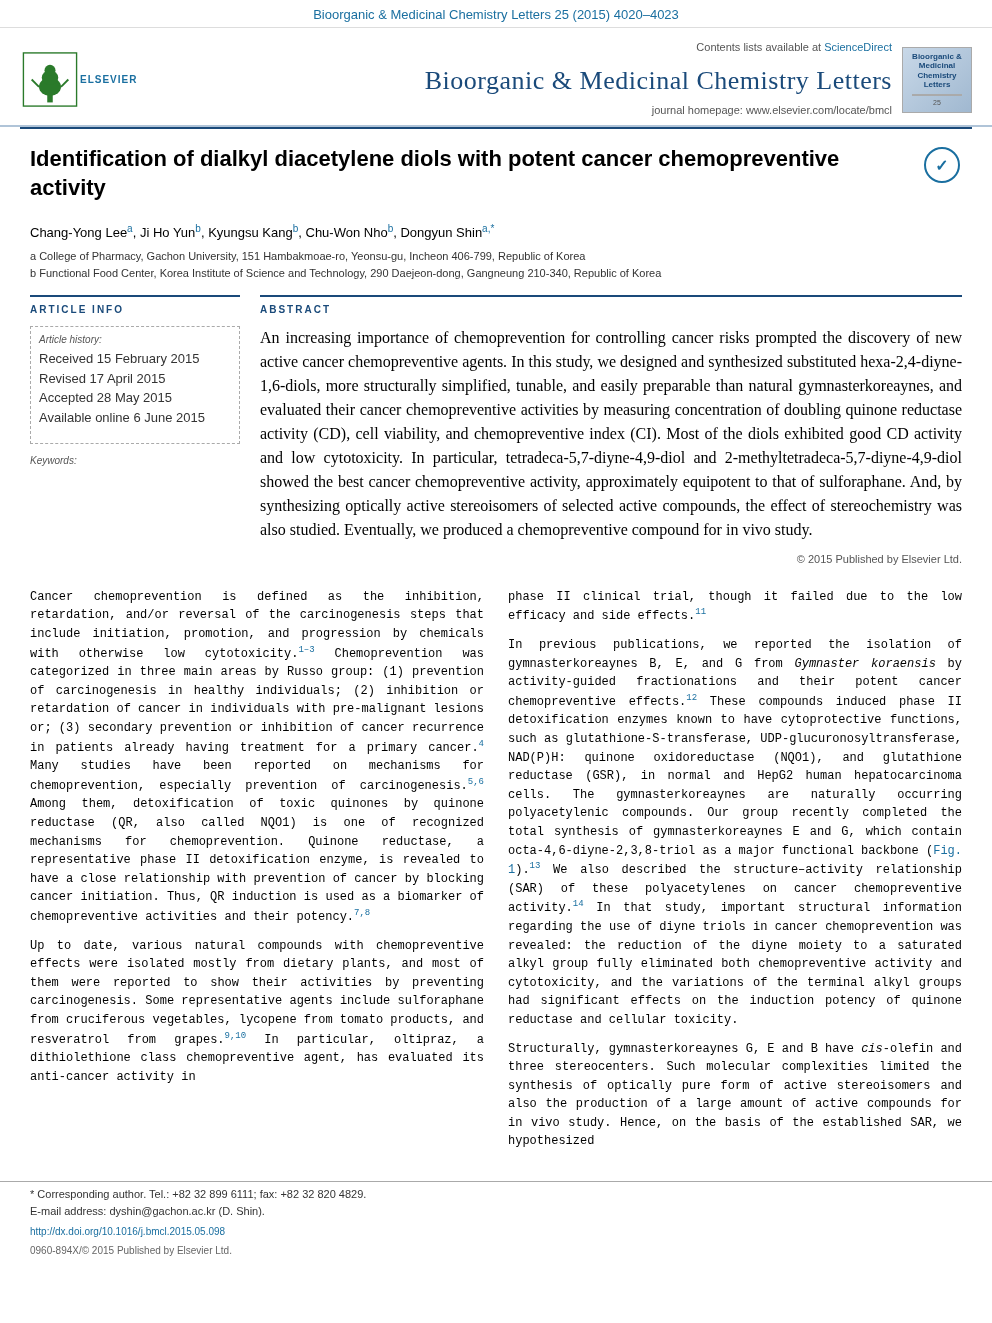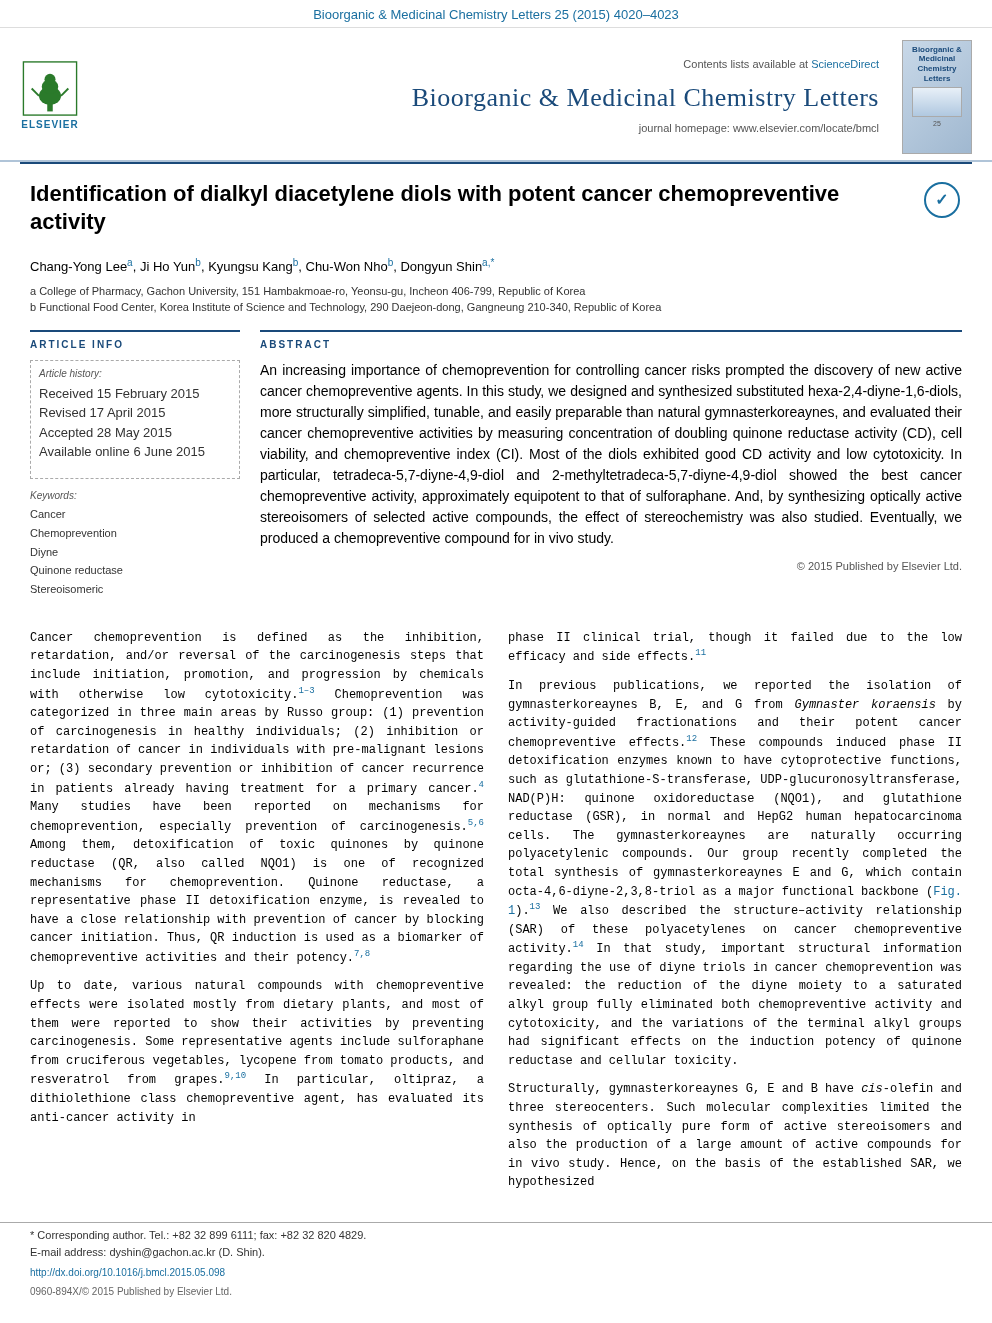--- a/index.html
+++ b/index.html
@@ -22,21 +22,20 @@
     }
     .journal-banner {
       display: flex;
       align-items: center;
       padding: 12px 20px 6px;
       border-bottom: 2px solid #b0c4d8;
       position: relative;
     }
     .elsevier-logo-inner {
       display: flex;
-      flex-direction: column;
       align-items: center;
     }
     .elsevier-tree-svg {
       width: 60px;
       height: 55px;
     }
     .elsevier-text {
       font-family: Arial, sans-serif;
       font-size: 10px;
       color: #1a6fa0;
@@ -66,32 +65,32 @@
       letter-spacing: 0.5px;
     }
     .journal-homepage {
       font-size: 11px;
       font-family: Arial, sans-serif;
       color: #555;
       margin-top: 4px;
     }
     .journal-cover-img {
       width: 70px;
-      height: 114px;
+      height: 66px;
       background: linear-gradient(135deg, #c8d8e8 0%, #a0b8d0 100%);
       border: 1px solid #aaa;
       display: flex;
       flex-direction: column;
       align-items: center;
-      justify-content: flex-start;
+      justify-content: space-between;
       font-size: 7px;
       color: #333;
       font-family: Arial, sans-serif;
       text-align: center;
-      margin-left: 23px;
+      margin-left: 10px;
       padding: 4px;
     }
     .divider-line {
       border: none;
       border-top: 2px solid #1a4a7a;
       margin: 0 20px;
     }
     .article-main {
       padding: 16px 30px 10px;
     }
@@ -190,22 +189,22 @@
       color: #333;
       line-height: 1.5;
     }
     .keywords-list {
       font-size: 11px;
       font-family: Arial, sans-serif;
       color: #333;
       line-height: 1.7;
     }
     .abstract-text {
-      font-size: 14px;
-      font-family: Liberation Sans, sans-serif;
+      font-size: 16px;
+      font-family: Liberation Serif, serif;
       text-align: justify;
       line-height: 1.5;
       color: #000;
     }
     .copyright-line {
       font-size: 11px;
       font-family: Arial, sans-serif;
       color: #555;
       text-align: right;
       margin-top: 10px;
@@ -331,27 +330,20 @@
         <div class="info-group">
           <div class="info-group-title">Article history:</div>
           <div class="info-group-content">Received 15 February 2015</div>
           <div class="info-group-content">Revised 17 April 2015</div>
           <div class="info-group-content">Accepted 28 May 2015</div>
           <div class="info-group-content">Available online 6 June 2015</div>
         </div>
       </div>
       <div class="info-group">
         <div class="info-group-title">Keywords:</div>
-        <div class="keywords-list">
-          <div>Cancer</div>
-          <div>Chemoprevention</div>
-          <div>Diyne</div>
-          <div>Quinone reductase</div>
-          <div>Stereoisomeric</div>
-        </div>
       </div>
     </div>
 
     <div class="abstract-col">
       <div class="section-label">ABSTRACT</div>
       <div class="abstract-text">An increasing importance of chemoprevention for controlling cancer risks prompted the discovery of new active cancer chemopreventive agents. In this study, we designed and synthesized substituted hexa-2,4-diyne-1,6-diols, more structurally simplified, tunable, and easily preparable than natural gymnasterkoreaynes, and evaluated their cancer chemopreventive activities by measuring concentration of doubling quinone reductase activity (CD), cell viability, and chemopreventive index (CI). Most of the diols exhibited good CD activity and low cytotoxicity. In particular, tetradeca-5,7-diyne-4,9-diol and 2-methyltetradeca-5,7-diyne-4,9-diol showed the best cancer chemopreventive activity, approximately equipotent to that of sulforaphane. And, by synthesizing optically active stereoisomers of selected active compounds, the effect of stereochemistry was also studied. Eventually, we produced a chemopreventive compound for in vivo study.</div>
       <div class="copyright-line">© 2015 Published by Elsevier Ltd.</div>
     </div>
   </div>
 </div>

